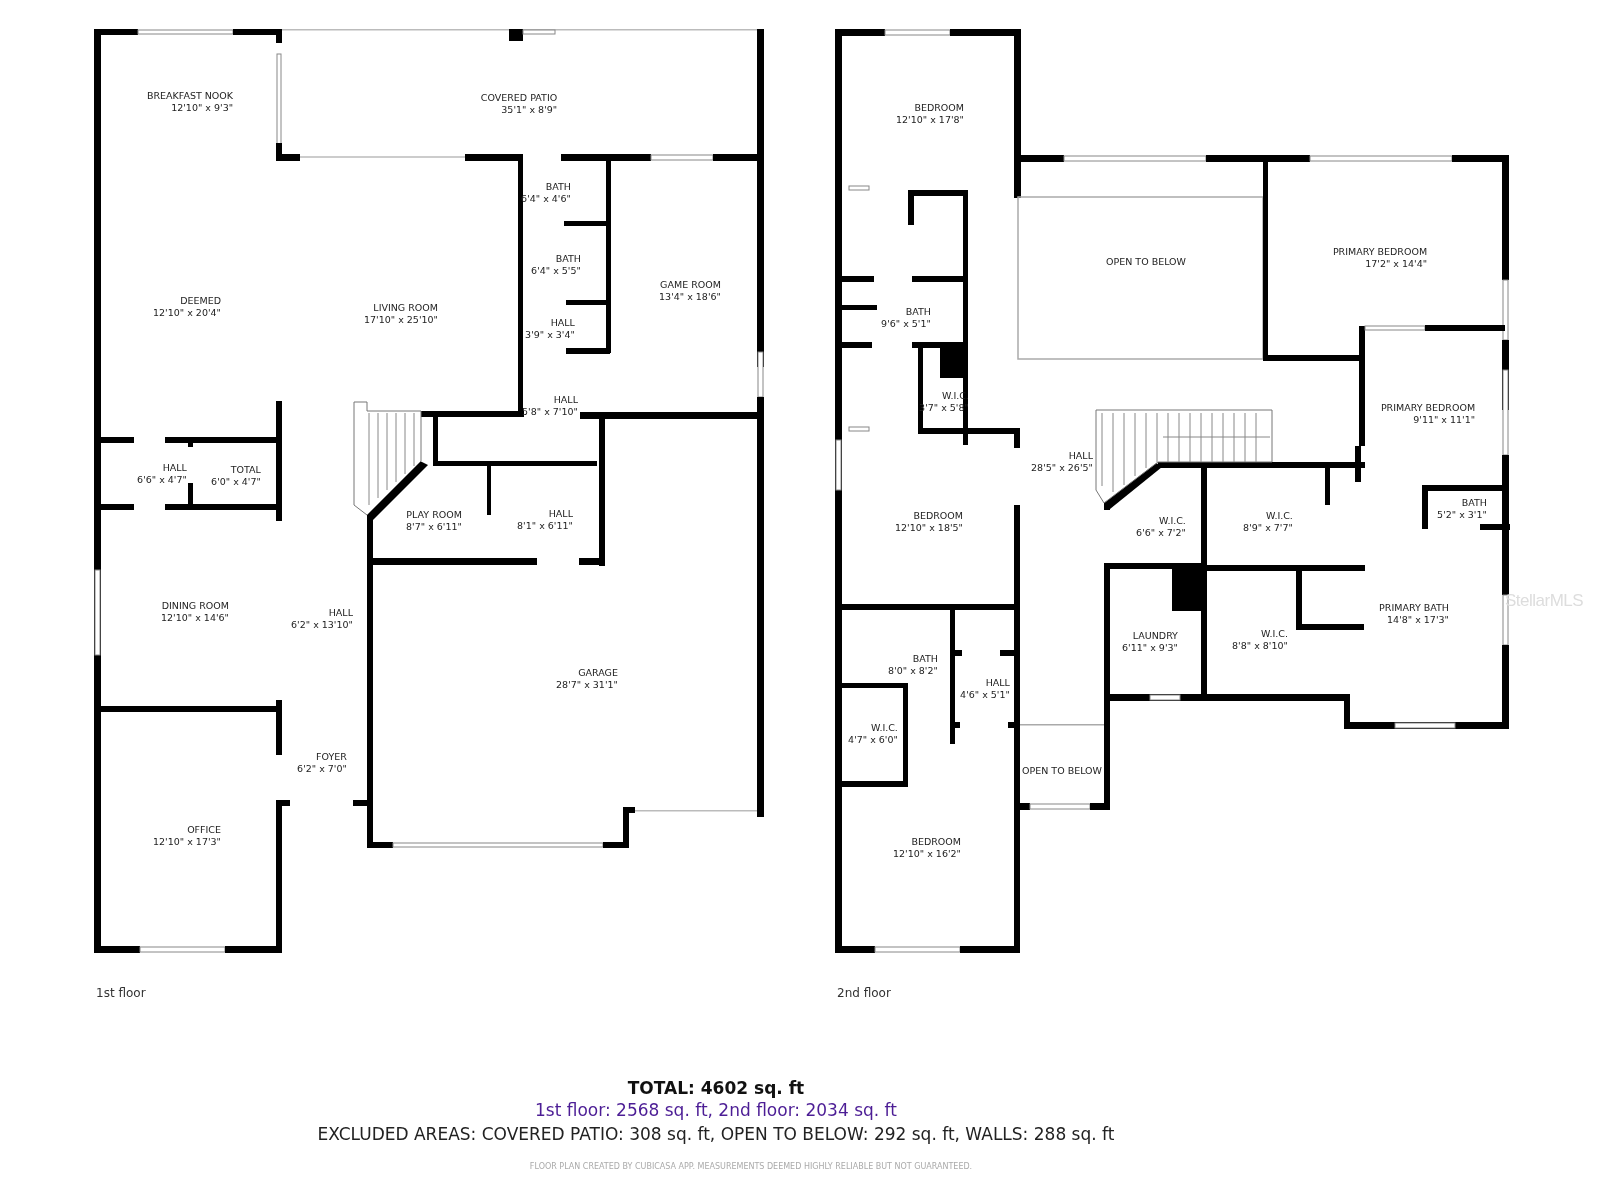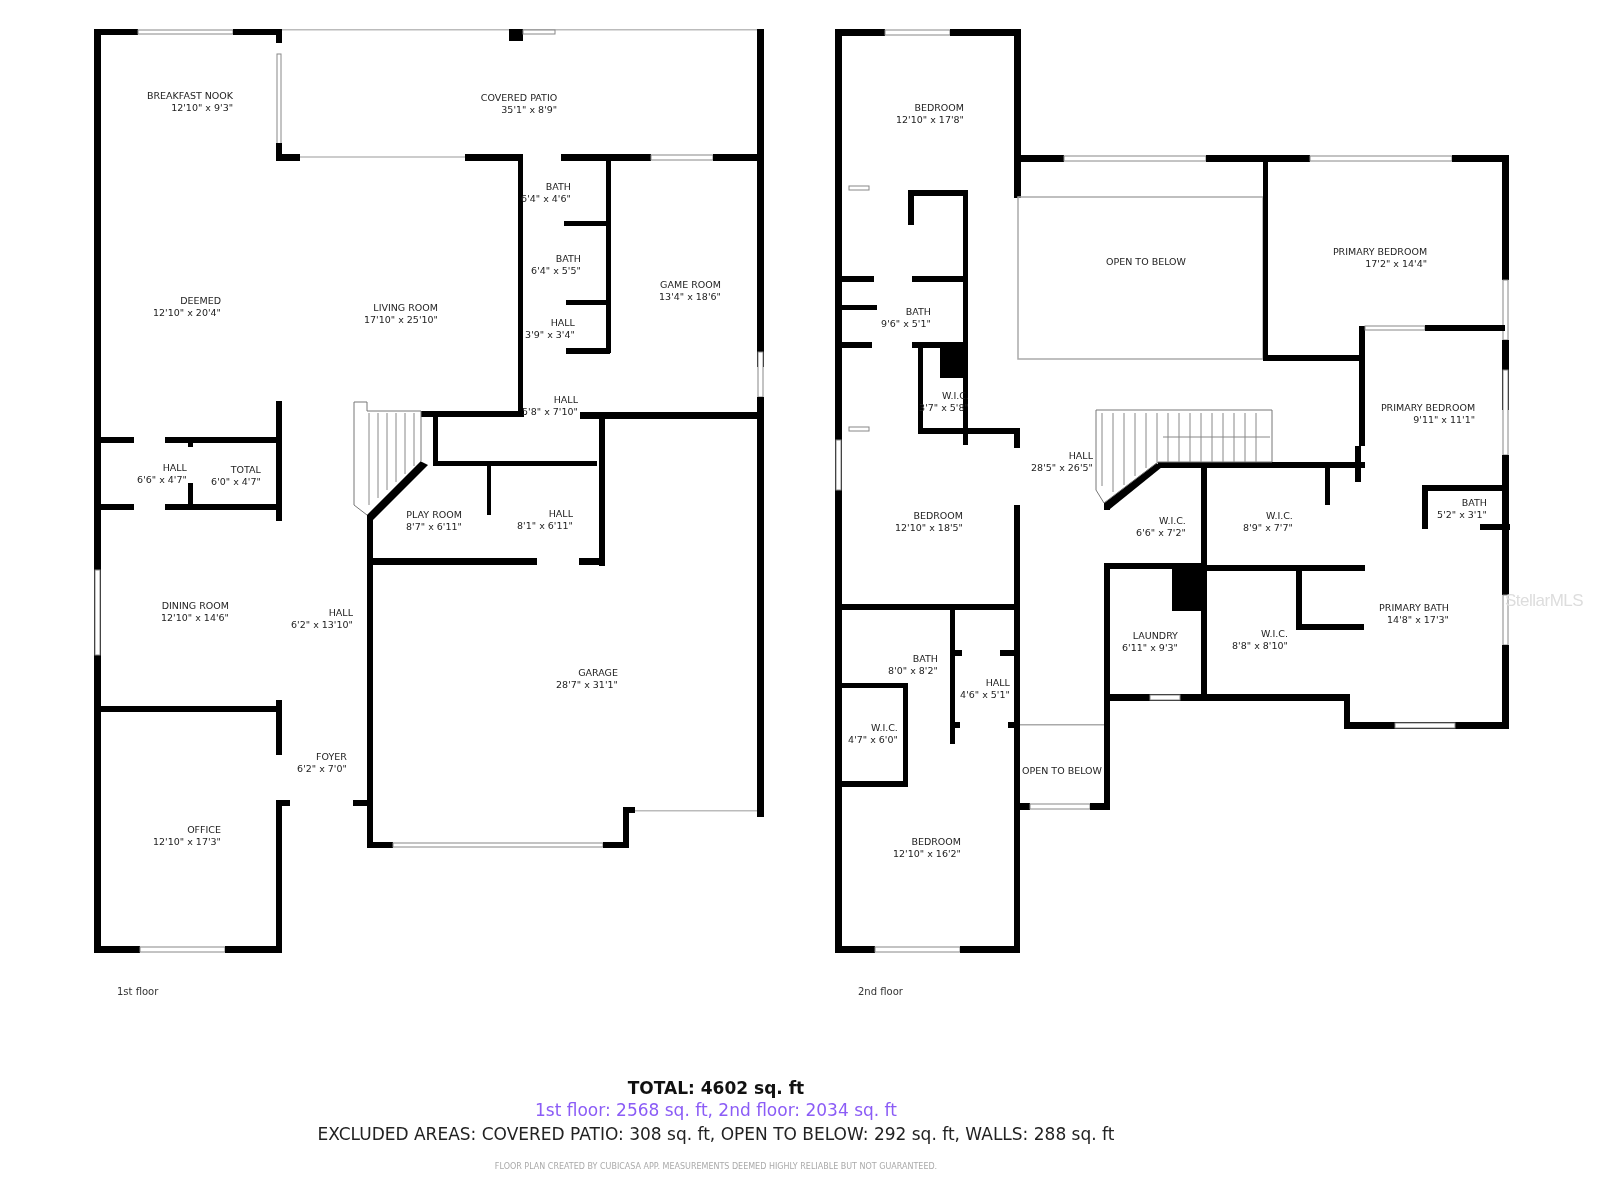--- a/index.html
+++ b/index.html
@@ -6,26 +6,26 @@
   body { width:1600px; height:1200px; position:relative; overflow:hidden;
          font-family:"DejaVu Sans", "Liberation Sans", sans-serif; color:#222; }
   svg.plan { position:absolute; left:0; top:0; }
   .wall { fill:#000; }
   .win { fill:#fff; stroke:#888; stroke-width:1; }
   .open { fill:none; stroke:#aaa; stroke-width:1.5; }
   .stair { fill:#fff; stroke:#777; stroke-width:1; }
   .room { position:absolute; transform:translate(-50%,-50%); text-align:right;
           font-size:9.5px; line-height:12px; white-space:nowrap; color:#222; }
   .room .dim { display:block; }
-  .floor-label { position:absolute; font-size:10px; color:#333;margin-left:21px; }
+  .floor-label { position:absolute; font-size:12px; color:#333; }
   .summary { position:absolute; left:0; width:1432px; text-align:center; }
   .total { top:1078px; font-size:17px; font-weight:bold; color:#111; }
-  .line2 { top:1100px; font-size:17px; color:#8b5cf6; }
+  .line2 { top:1100px; font-size:17px; color:#4c1d95; }
   .line3 { top:1124px; font-size:17px; color:#222; }
-  .disclaimer { top:1162px; font-size:8px; color:#aaa; }
+  .disclaimer { top:1162px; font-size:8px; color:#aaa;padding-left:35px; }
   .watermark { position:absolute; left:1505px; top:591px; font-size:17px; color:#ddd;
                font-family:"Liberation Sans", sans-serif; letter-spacing:-0.5px; }
 </style>
 </head>
 <body>
 
 <svg class="plan" width="1600" height="1200" viewBox="0 0 1600 1200">
 
   <g>
 

